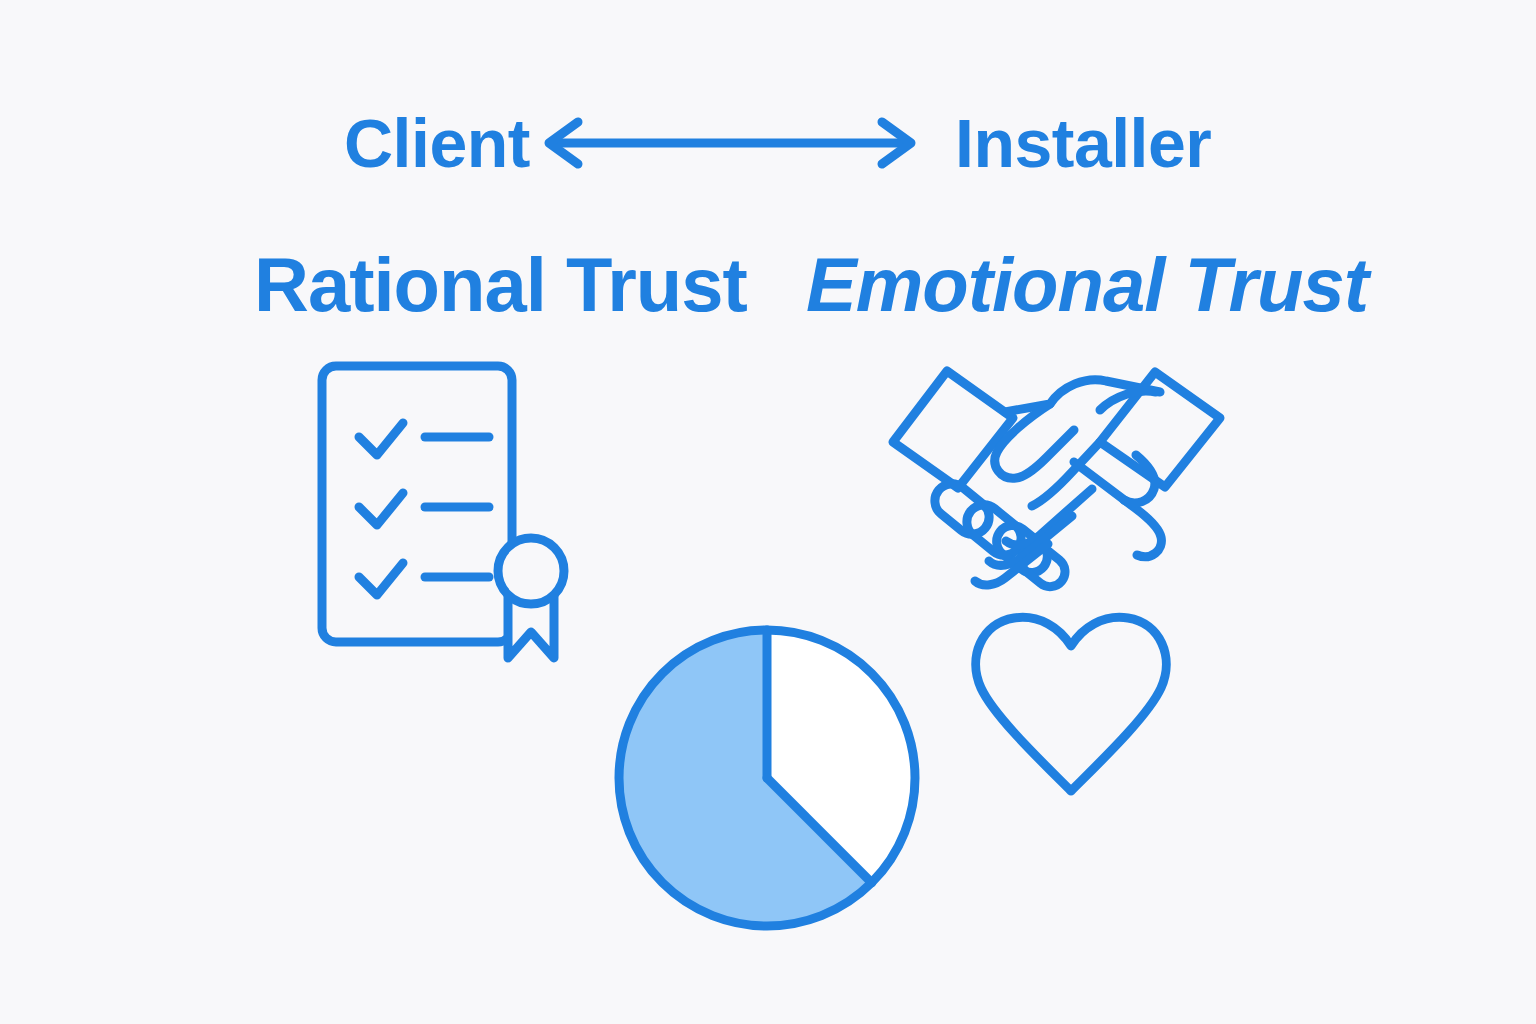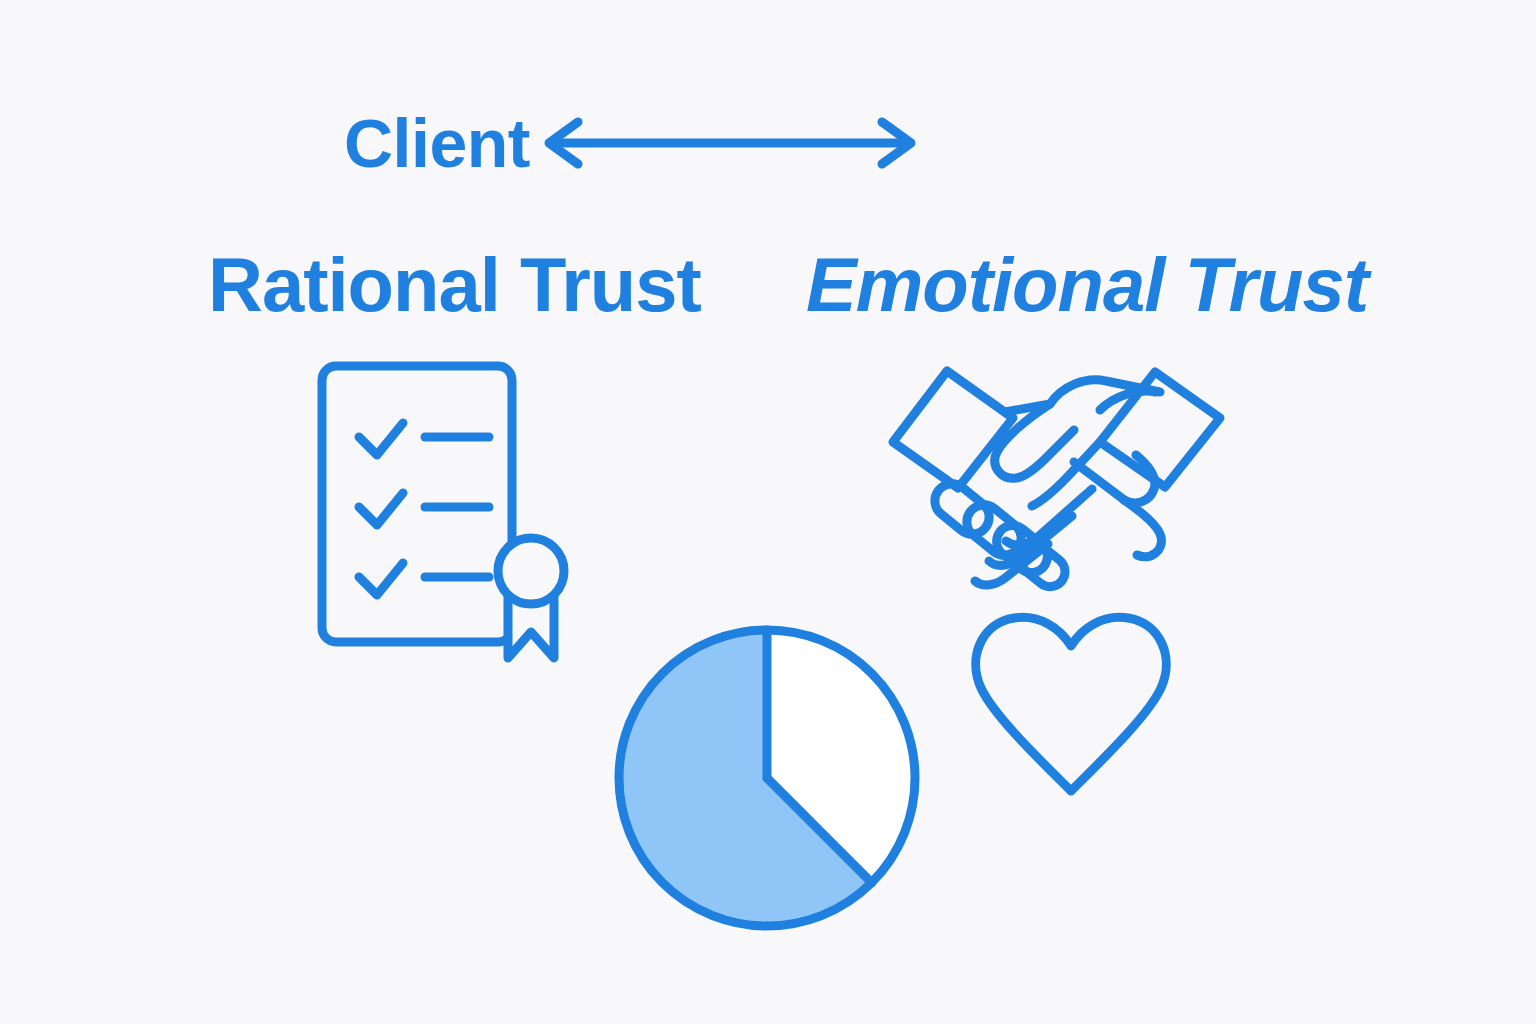--- a/index.html
+++ b/index.html
@@ -49,22 +49,23 @@
   #rational-label { left: 208px; top: 247px; }
   #emotional-label{ left: 806px; top: 247px; font-style: italic; }
 </style>
 </head>
 <body style="background: rgb(248, 248, 250);">
 
 <div id="stage" style="background: rgb(248, 248, 250);">
 
   <div class="label label-endpoint" id="client-label" style="color: rgb(32, 128, 224);">Client</div>
 
+  <div class="label label-endpoint" id="installer-label" style="color: rgb(32, 128, 224);">Installer</div>
 
-  <div class="label label-heading" id="rational-label" style="color: rgb(32, 128, 224);">Rational Trust</div>
+  <div class="label label-heading" id="rational-label" style="color: rgb(32, 128, 224); margin-left: 46px;">Rational Trust</div>
 
   <div class="label label-heading" id="emotional-label" style="color: rgb(32, 128, 224);">Emotional Trust</div>
 
   <svg class="layer" viewBox="0 0 1536 1024" xmlns="http://www.w3.org/2000/svg">
 
     <g fill="none" stroke="#2080E0" stroke-width="9" stroke-linecap="round" stroke-linejoin="round">
       <line x1="552" y1="143" x2="908" y2="143"></line>
       <polyline points="578,122 549,143 578,164"></polyline>
       <polyline points="882,122 911,143 882,164"></polyline>
     </g>

